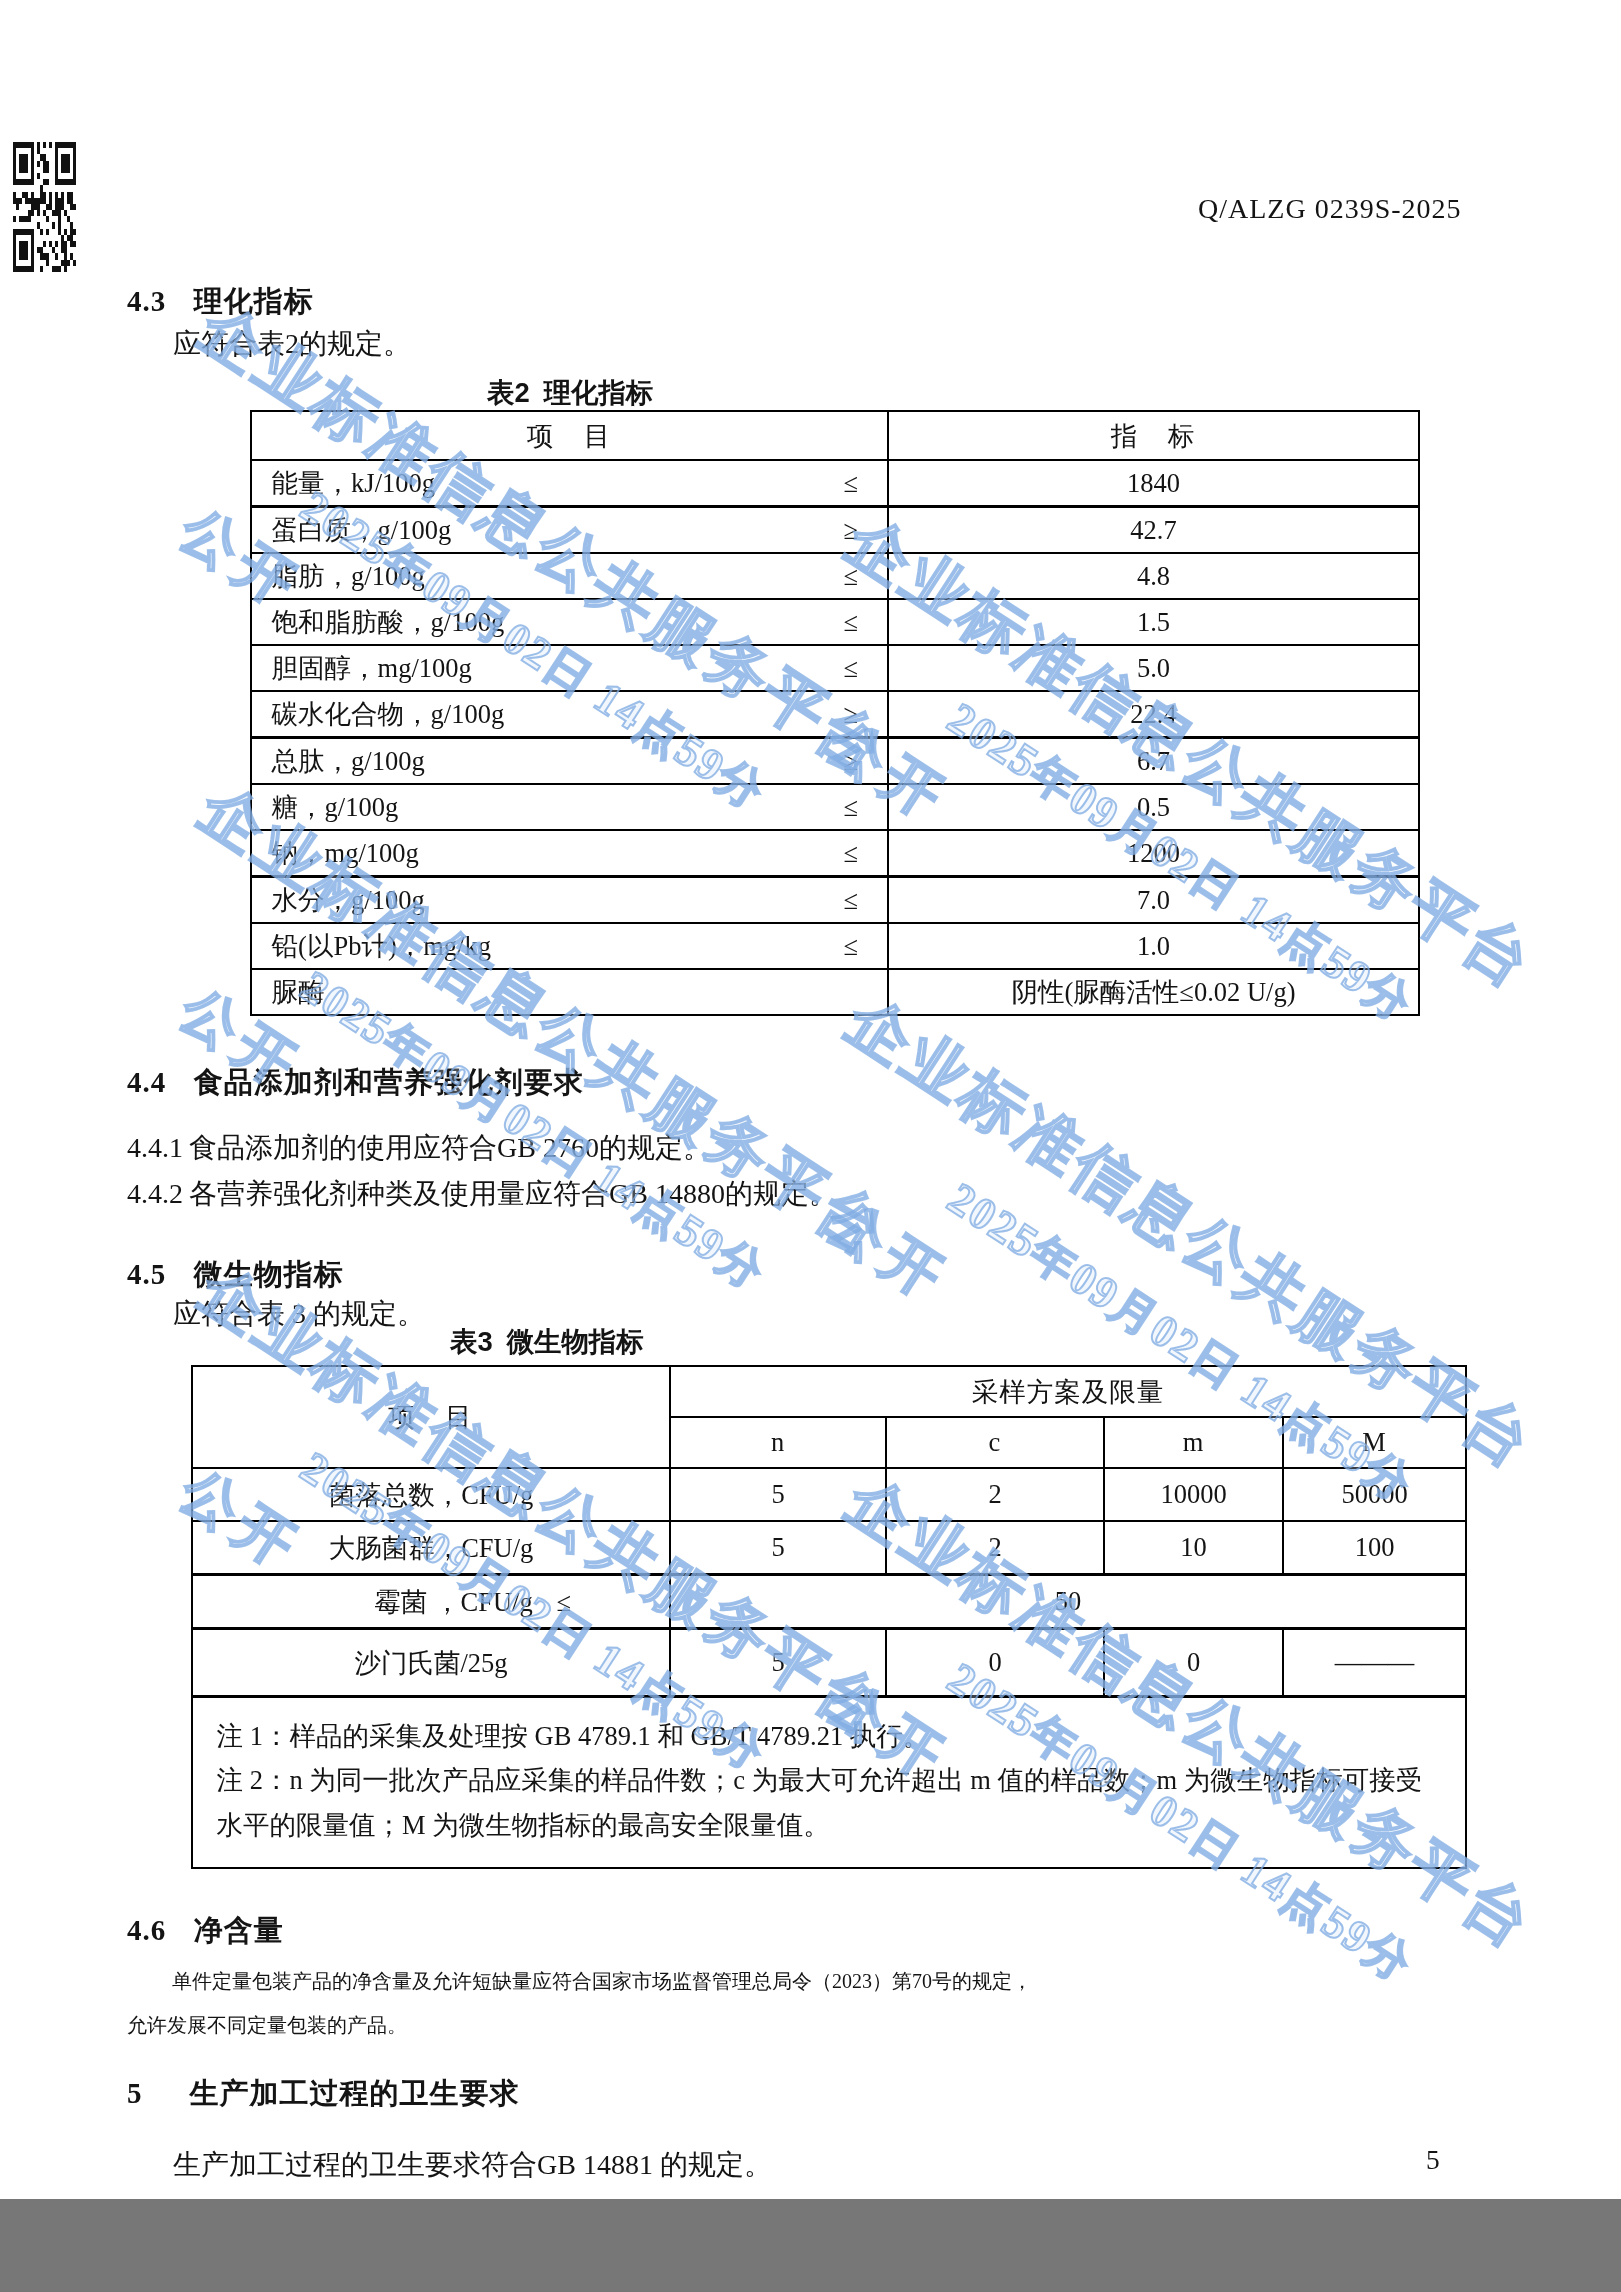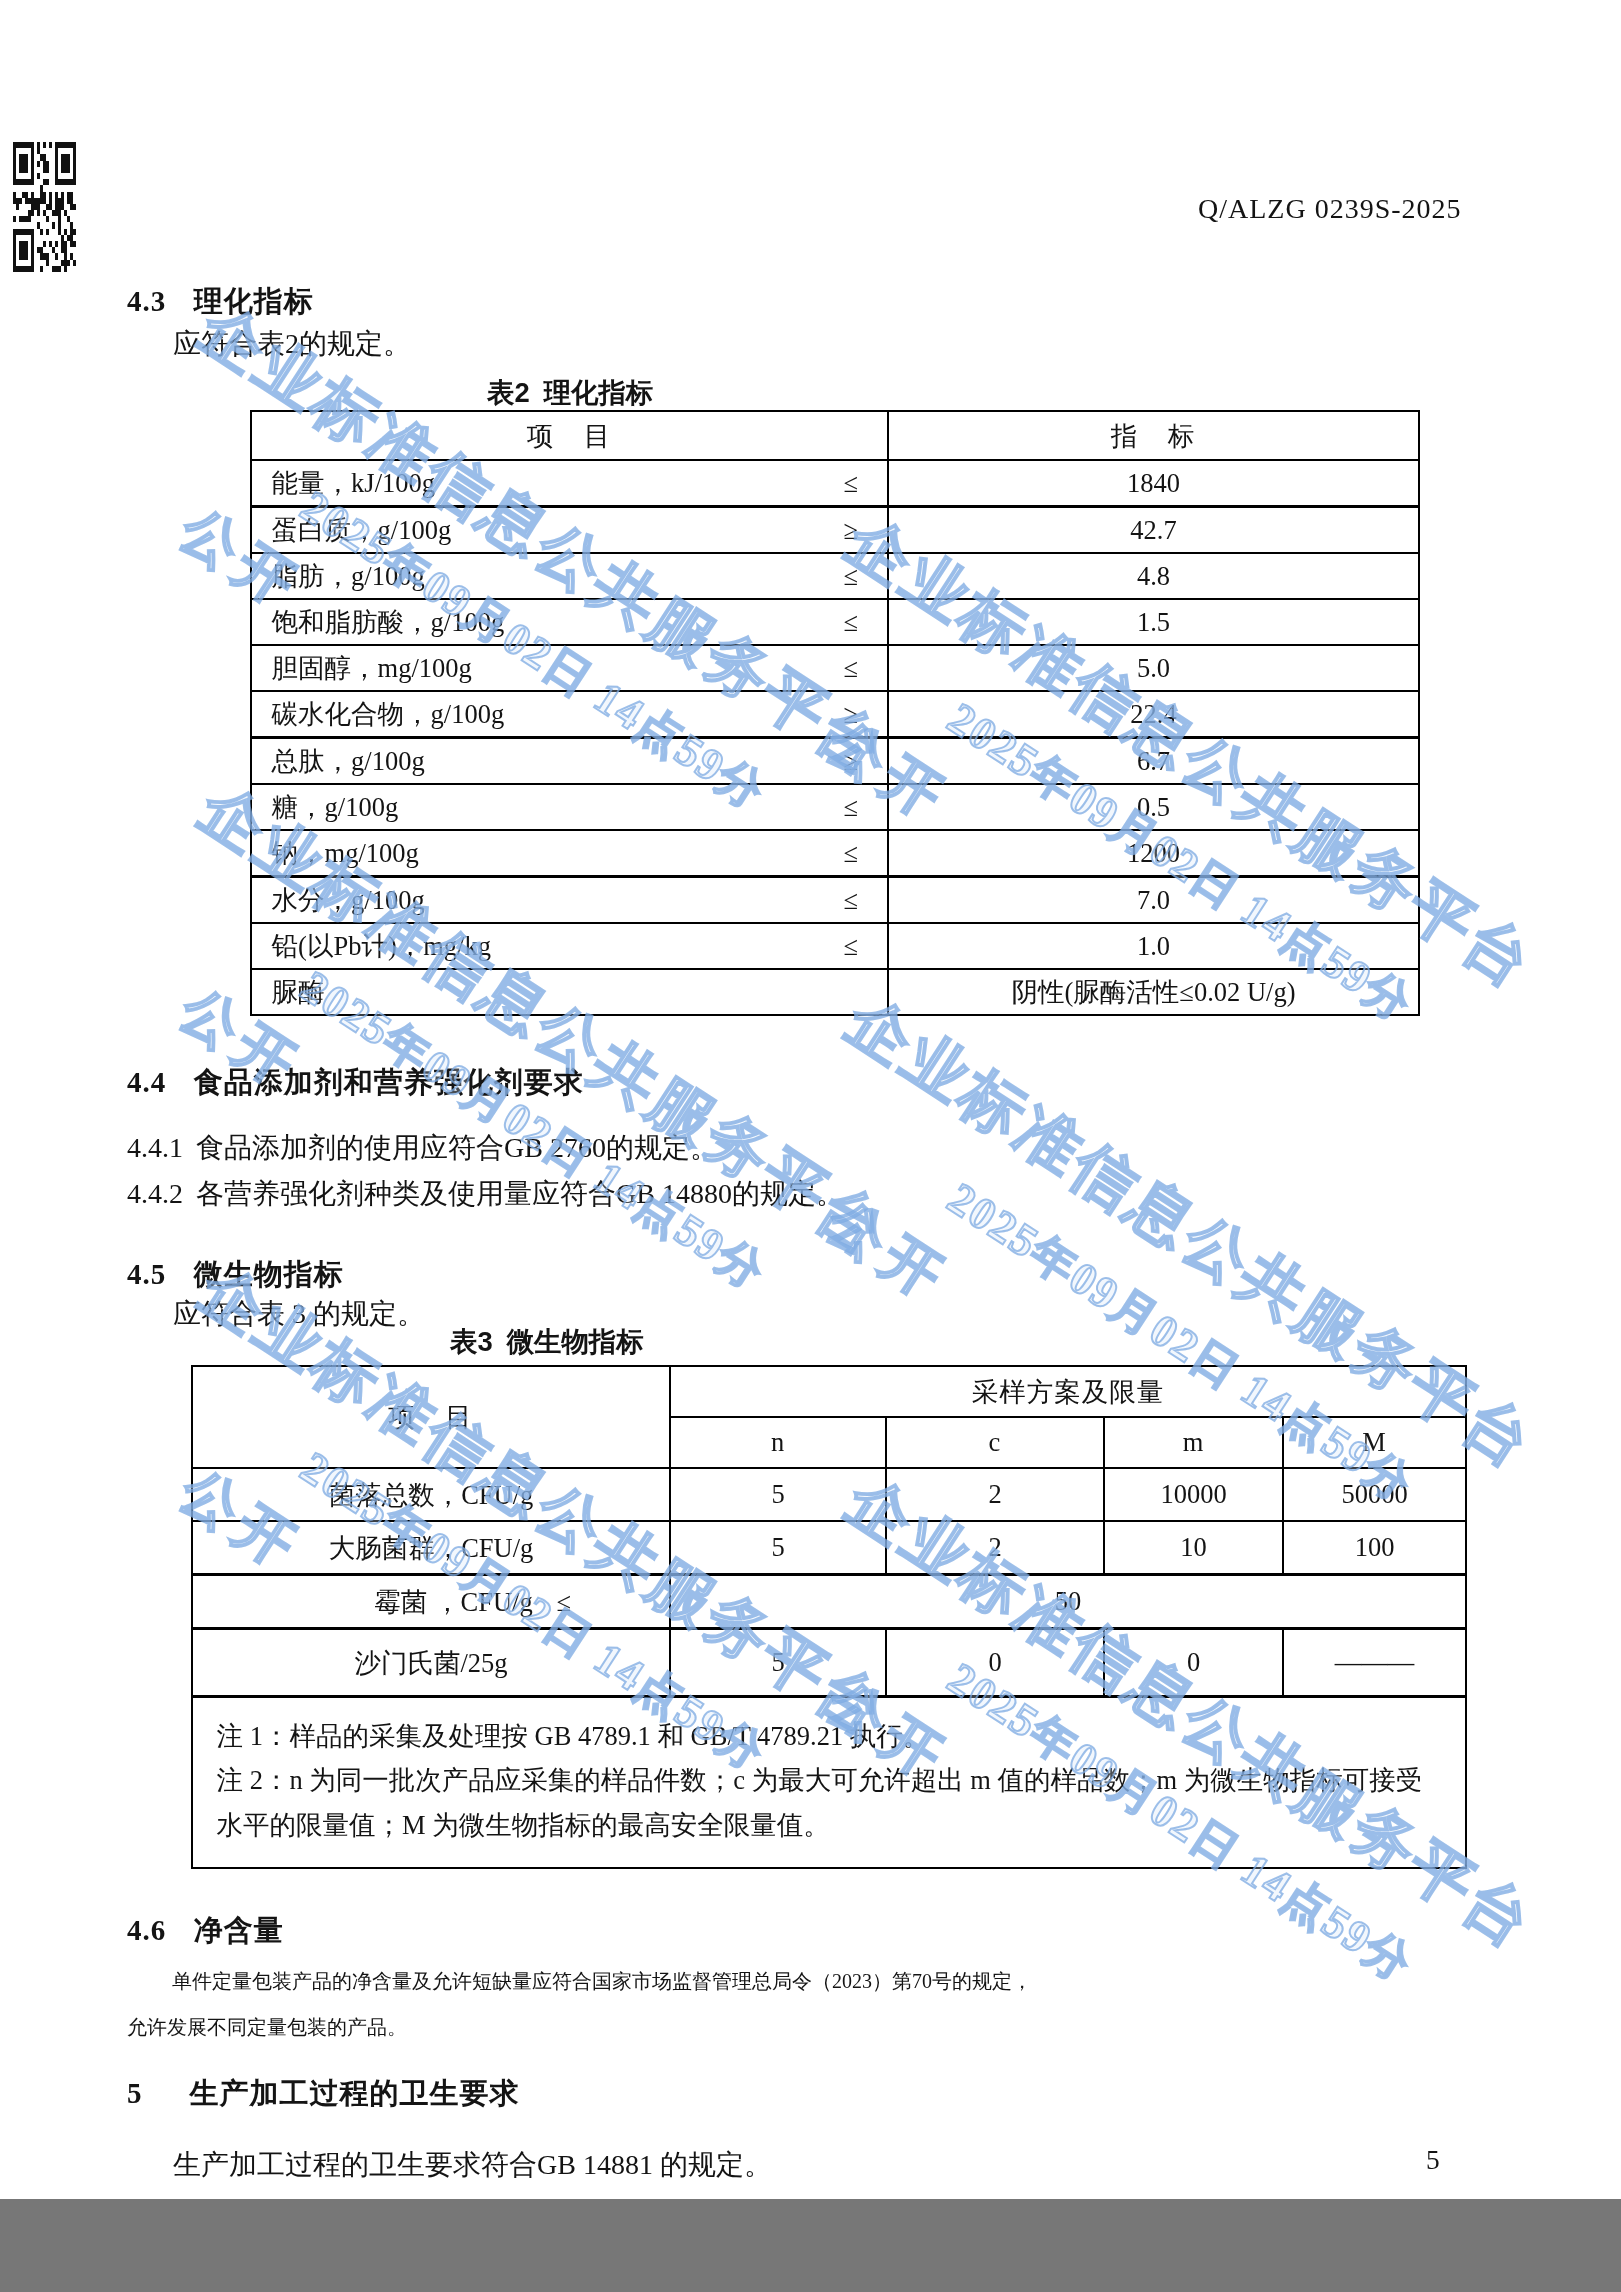--- a/index.html
+++ b/index.html
@@ -4,29 +4,29 @@
 <style>
   html,body{margin:0;padding:0;background:#777;}
   .page{position:relative;width:1621px;height:2199px;background:#ffffff;overflow:hidden;
         font-family:"Liberation Serif","DejaVu Serif",serif;color:#141414;margin:0 auto;}
   
   .heading{position:absolute;font-family:Liberation Serif, serif;
            font-weight:700;font-size:29px;white-space:nowrap;letter-spacing:1px;}
   .heading .num{display:inline-block;margin-right:27.4px;}
   .heading.h5 .num{margin-right:47px;}
   .bodyline{position:absolute;font-size:28px;white-space:nowrap;}
-  .bodyline .pnum{display:inline-block;margin-right:13px;}
+  .bodyline .pnum{display:inline-block;margin-right:6px;}
   .tcap{position:absolute;font-family:"Liberation Sans","DejaVu Sans",sans-serif;
         font-weight:700;font-size:27.4px;white-space:nowrap;}
   .tcap .num{display:inline-block;margin-right:14px;text-align:center;}
   .doc-code{position:absolute;top:193px;left:1198px;font-size:28px;letter-spacing:1px;white-space:nowrap;}
   .pagenum{position:absolute;left:1426px;top:2145px;font-size:27.4px;}
   .para46{position:absolute;left:127px;top:1958px;width:1349px;font-size:20px;line-height:46px;}
   .para46 .l1{text-indent:45px;white-space:nowrap;}
-  .para46 .l2{white-space:nowrap;}
+  .para46 .l2{white-space:nowrap;font-family:Liberation Mono, monospace;}
   
   .qr{position:absolute;left:12.7px;top:142px;width:63px;height:130px;}
   
   table{border-collapse:collapse;table-layout:fixed;background:transparent;}
   .t2{position:absolute;left:250px;top:410px;width:1168px;font-size:26.5px;border:2.9px solid #000;}
   .t2 th,.t2 td{border:2px solid #000;padding:0;}
   .t2 thead th{height:47px;font-weight:normal;text-align:center;border-bottom-width:2.9px;letter-spacing:2px;}
   .t2 tbody td{height:44px;}
   .t2 td.lblcell{text-align:left;padding-left:19.6px;position:relative;}
   .t2 td.lblcell .sym{position:absolute;right:29px;top:50%;transform:translateY(-50%);}

